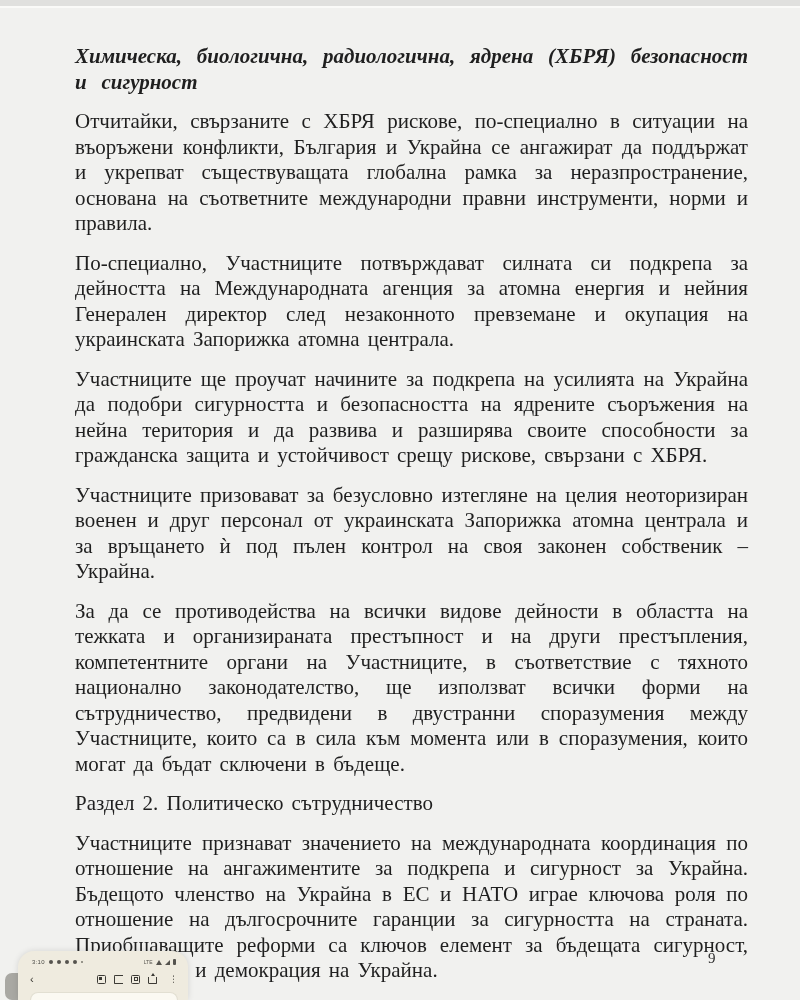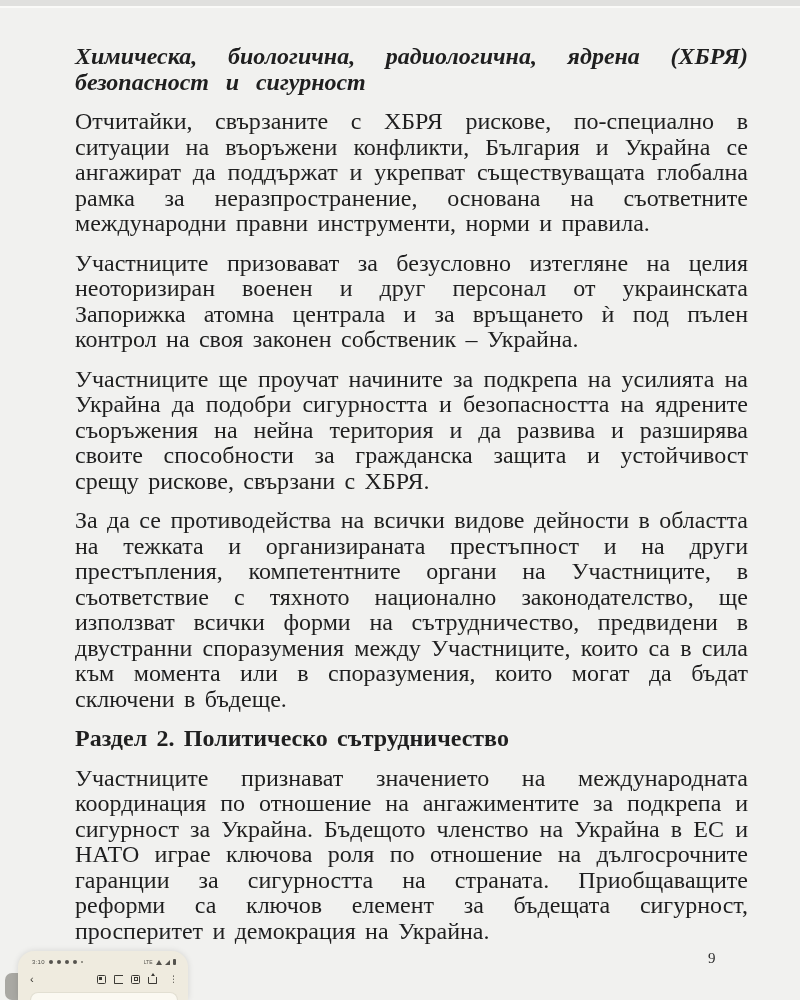--- a/index.html
+++ b/index.html
@@ -13,26 +13,26 @@
   }
   .top-edge{
     position:absolute;top:0;left:0;width:800px;height:6px;
     background:#e0e0de;border-bottom:2px solid #fafaf8;
   }
   .doc{
     position:absolute;top:44px;left:75px;width:673px;
   }
   .blk{
     text-align:justify;
-    font-size:24px;line-height:25.5px;
+    font-size:21px;line-height:25.5px;
     margin:0 0 14px 0;
     word-spacing:0.14em;
   }
   .h-bi{font-weight:bold;font-style:italic;word-spacing:0.45em;}
-  .h-b{font-weight:bold;font-style:normal;text-align:left;}
+  .h-b{font-weight:normal;font-style:normal;text-align:left;}
   .page-number{
     position:absolute;top:950px;left:708px;
     font-size:15px;color:#2e2e2e;
     font-family:"Liberation Serif","DejaVu Serif",serif;
   }
   
   .phone-preview{
     position:absolute;left:18px;top:951px;width:170px;height:49px;
     background:#efebdf;
     border-radius:16px 16px 0 0;
@@ -78,22 +78,23 @@
   }
 </style>
 </head>
 <body>
 
 <div class="top-edge"></div>
 
 <div class="doc">
   <p class="blk h-bi">Химическа, биологична, радиологична, ядрена (ХБРЯ) безопасност и сигурност</p>
   <p class="blk">Отчитайки, свързаните с ХБРЯ рискове, по-специално в ситуации на въоръжени конфликти, България и Украйна се ангажират да поддържат и укрепват съществуващата глобална рамка за неразпространение, основана на съответните международни правни инструменти, норми и правила.</p>
+  <p class="blk">По-специално, Участниците потвърждават силната си подкрепа за дейността на Международната агенция за атомна енергия и нейния Генерален директор след незаконното превземане и окупация на украинската Запорижка атомна централа.</p>
+  <p class="blk">Участниците ще проучат начините за подкрепа на усилията на Украйна да подобри сигурността и безопасността на ядрените съоръжения на нейна територия и да развива и разширява своите способности за гражданска защита и устойчивост срещу рискове, свързани с ХБРЯ.</p>
   <p class="blk">Участниците призовават за безусловно изтегляне на целия неоторизиран военен и друг персонал от украинската Запорижка атомна централа и за връщането ѝ под пълен контрол на своя законен собственик – Украйна.</p>
-  <p class="blk">Участниците ще проучат начините за подкрепа на усилията на Украйна да подобри сигурността и безопасността на ядрените съоръжения на нейна територия и да развива и разширява своите способности за гражданска защита и устойчивост срещу рискове, свързани с ХБРЯ.</p>
   <p class="blk">За да се противодейства на всички видове дейности в областта на тежката и организираната престъпност и на други престъпления, компетентните органи на Участниците, в съответствие с тяхното национално законодателство, ще използват всички форми на сътрудничество, предвидени в двустранни споразумения между Участниците, които са в сила към момента или в споразумения, които могат да бъдат сключени в бъдеще.</p>
   <p class="blk h-b">Раздел 2. Политическо сътрудничество</p>
   <p class="blk">Участниците признават значението на международната координация по отношение на ангажиментите за подкрепа и сигурност за Украйна. Бъдещото членство на Украйна в ЕС и НАТО играе ключова роля по отношение на дългосрочните гаранции за сигурността на страната. Приобщаващите реформи са ключов елемент за бъдещата сигурност, просперитет и демокрация на Украйна.</p>
 </div>
 
 <div class="page-number">9</div>
 
 <div class="side-handle"></div>
 
 <div class="phone-preview">

